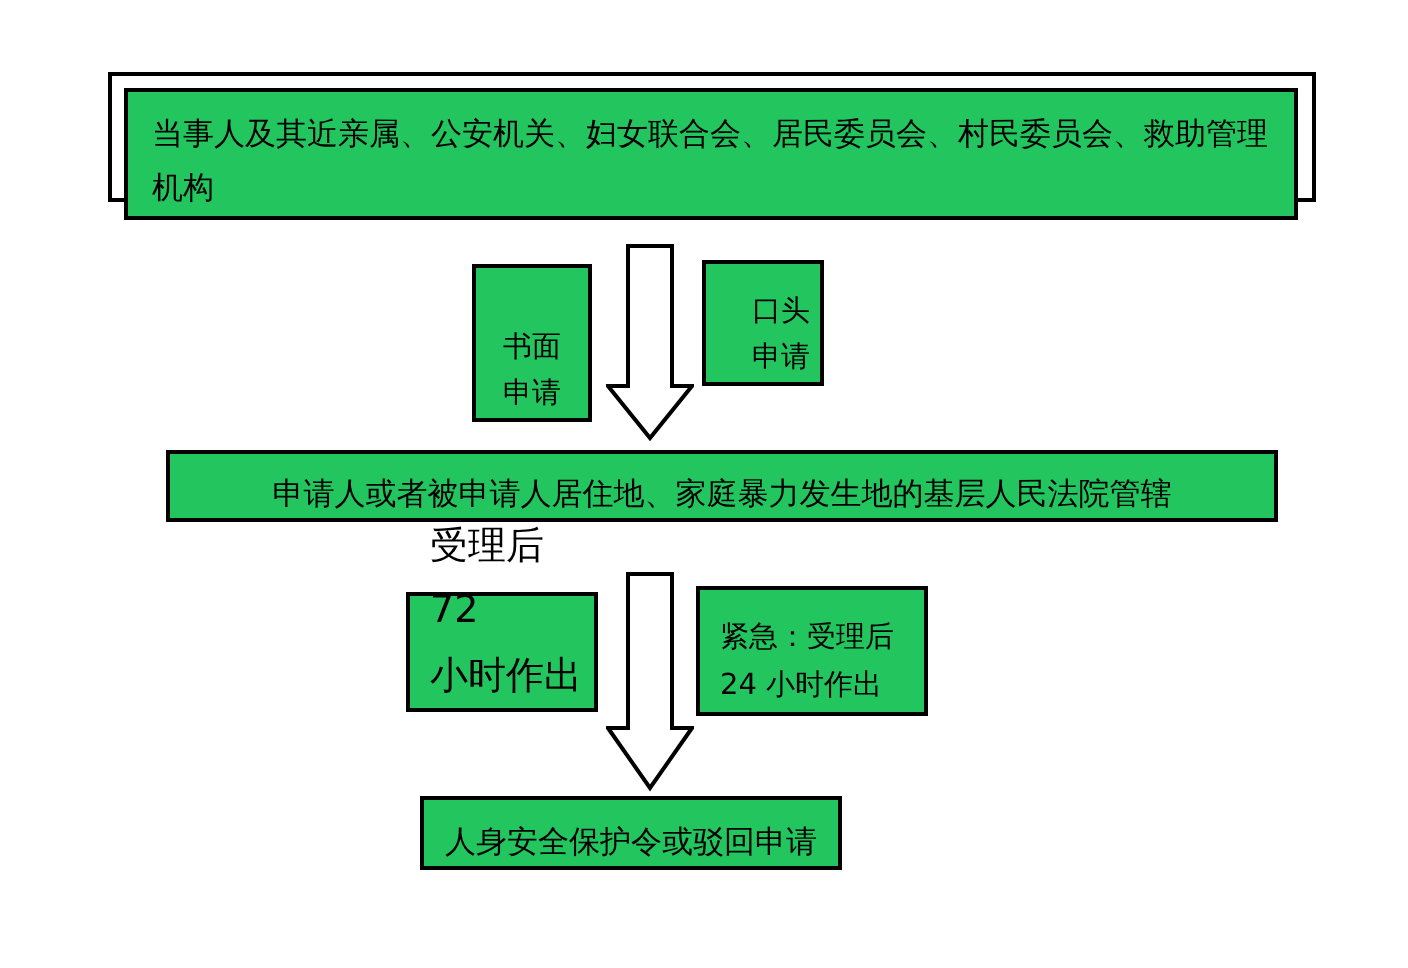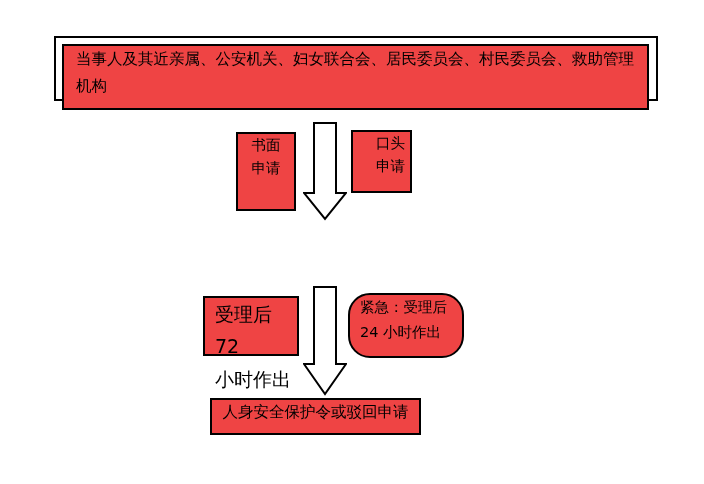--- a/index.html
+++ b/index.html
@@ -19,23 +19,23 @@
     height: 484px;
     background: #ffffff;
     overflow: hidden;
   }
 
   
   .node-box {
     position: absolute;
     box-sizing: border-box;
     border: 2px solid #000000;
-    background: #ef4444;
+    background: #22c55e;
     display: flex;
-    align-items: flex-start;
+    align-items: flex-end;
     justify-content: flex-start;
     line-height: 1.55;
     color: #000000;
   }
   .node-box.centered {
     justify-content: center;
     text-align: center;
   }
   .node-text {
     display: block;
@@ -112,21 +112,20 @@
     font-size: 19px;
     padding-left: 10px;
   }
   #box-urgent-time {
     left: 348px;
     top: 293px;
     width: 116px;
     height: 65px;
     font-size: 14.5px;
     padding-left: 10px;
-    border-radius: 22px;
   }
   #box-standard-time .node-text,
   #box-urgent-time .node-text {
     line-height: 1.7;
   }
 
   
   #box-outcome {
     left: 210px;
     top: 398px;
@@ -179,20 +178,23 @@
   <div id="box-written" class="node-box centered">
     <span class="node-text">书面
 申请</span>
   </div>
 
   <div id="box-oral" class="node-box centered">
     <span class="node-text">口头
 申请</span>
   </div>
 
+  <div id="box-jurisdiction" class="node-box centered">
+    <span class="node-text">申请人或者被申请人居住地、家庭暴力发生地的基层人民法院管辖</span>
+  </div>
 
   <div id="arrow-to-outcome" class="block-arrow">
     <svg width="44" height="110" viewBox="0 0 44 110" xmlns="http://www.w3.org/2000/svg">
       <polygon points="11,1 33,1 33,78 43,78 22,108 1,78 11,78"></polygon>
     </svg>
   </div>
 
   <div id="box-standard-time" class="node-box">
     <span class="node-text">受理后 72
 小时作出</span>

